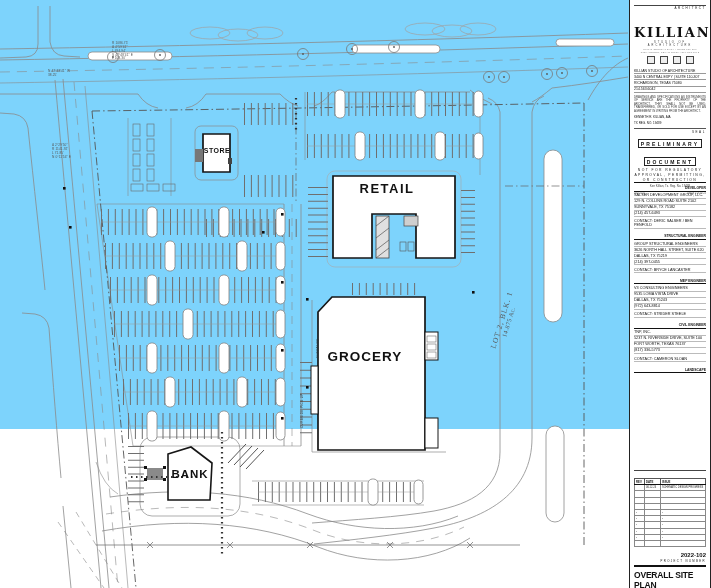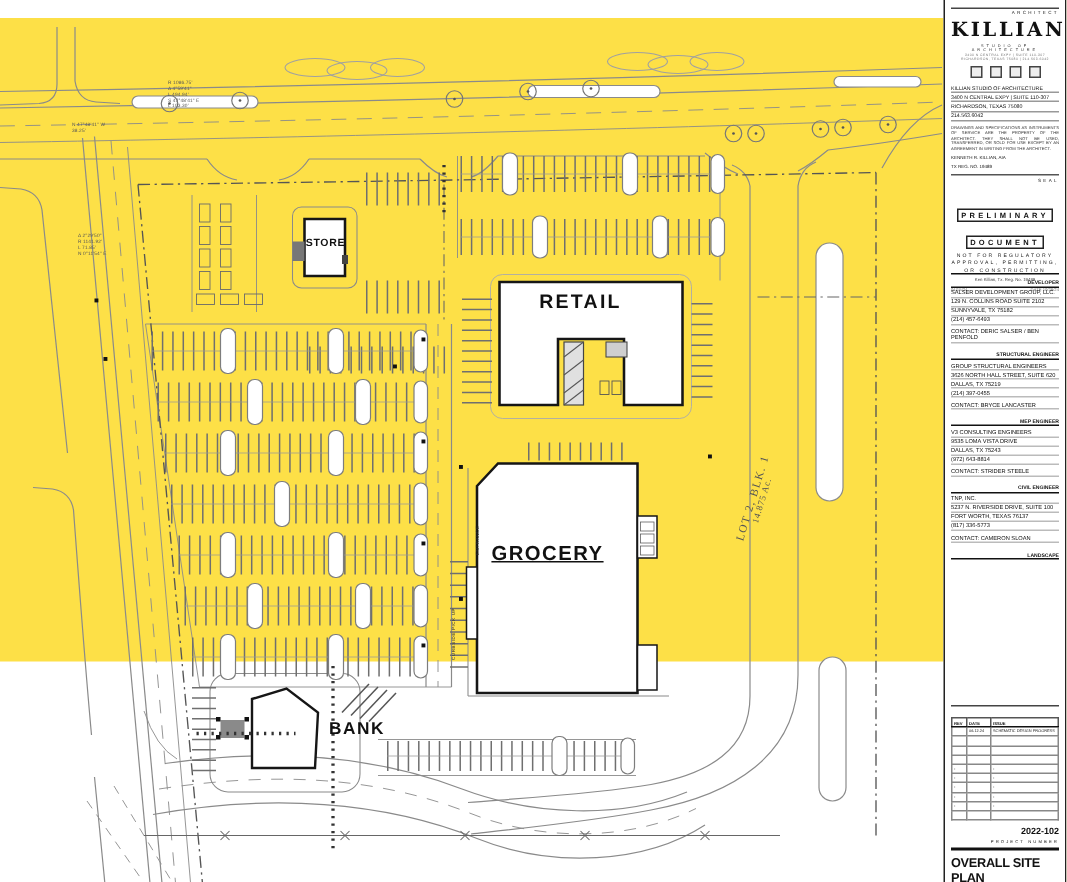--- a/index.html
+++ b/index.html
@@ -1,41 +1,41 @@
 <!DOCTYPE html>
 <html><head>
 <meta charset="utf-8">
 <style>
   html,body{margin:0;padding:0;background:#fff;}
   body{width:711px;height:588px;overflow:hidden;font-family:"Liberation Sans",sans-serif;}
   .sheet{position:relative;width:711px;height:588px;background:#fff;}
-  .plan{position:absolute;left:0;top:12px;width:629px;height:429px;background:#fde047;}
+  .plan{position:absolute;left:0;top:0;width:629px;height:429px;background:#7dd3fc;}
   .plan svg{position:absolute;left:0;top:0;}
   
   .lbl{position:absolute;color:#111;white-space:nowrap;}
   .lbl-store{font-size:7px;font-weight:bold;letter-spacing:.5px;}
   .lbl-retail{font-size:13px;font-weight:bold;letter-spacing:1.5px;}
-  .lbl-grocery{font-size:13.5px;font-weight:bold;letter-spacing:1px;text-decoration:underline;}
+  .lbl-grocery{font-size:13.5px;font-weight:bold;letter-spacing:1px;}
   .lbl-bank{font-size:11.5px;font-weight:600;letter-spacing:1px;}
   .lbl-lot{font-family:"Liberation Serif",serif;color:#555;text-align:center;}
   .lot-main{font-size:9.5px;letter-spacing:1px;}
   .lot-area{font-size:7px;letter-spacing:.5px;}
   .lbl-lot2{transform:rotate(-73deg);transform-origin:0 0;}
   .lbl-lot2 .lot-main{font-size:7.5px;}
   .lbl-lot2 .lot-area{font-size:6px;}
   .dim{position:absolute;font-size:3.2px;line-height:1.2;color:#555;letter-spacing:.1px;}
   .micro-rot{position:absolute;font-size:3px;color:#333;transform:rotate(-90deg);transform-origin:0 0;letter-spacing:.4px;}
   
   .tb{position:absolute;left:629px;top:0;width:82px;height:588px;box-sizing:border-box;background:#fff;
       border-left:1.2px solid #222;border-right:1px solid #222;color:#111;}
   .tb .sec{position:absolute;left:4px;right:4px;}
   .rule{border-top:.8px solid #444;}
   .rule-heavy{border-top:1.4px solid #111;}
   .tinylabel{font-size:3px;letter-spacing:1.6px;text-align:right;color:#222;}
-  .logo{font-family:"DejaVu Serif",serif;font-weight:bold;font-size:13px;letter-spacing:1.8px;text-align:center;margin-top:3px;}
+  .logo{font-family:"DejaVu Serif",serif;font-weight:bold;font-size:13px;letter-spacing:1.8px;text-align:center;margin-top:15px;}
   .logo-sub{font-size:2.6px;letter-spacing:2px;text-align:center;color:#333;margin-top:1px;}
   .microline{font-size:2.3px;text-align:center;color:#777;margin-top:1px;letter-spacing:.3px;}
   .badges{display:flex;justify-content:center;gap:5px;margin-top:3px;}
   .badge{width:6px;height:6px;border:.6px solid #444;background:#eee;}
   .firmblock{margin-top:4px;}
   .f-line{font-size:3.5px;border-bottom:.5px solid #999;padding:.6px 0;color:#111;}
   .disclaimer{font-size:2.8px;line-height:1.25;text-align:justify;color:#333;margin-top:3px;}
   .reg{font-size:3px;margin-top:2px;color:#111;}
   .seal-row{margin-top:3px;border-top:.7px solid #555;font-size:3px;letter-spacing:1.6px;text-align:right;padding-top:1px;}
   .prelim{text-align:center;}
@@ -317,21 +317,21 @@
       <g stroke="#333" stroke-width="2.2" stroke-dasharray="1.5 3.5" fill="none">
         <path d="M296,98 V132"></path>
           <path d="M222,432 V557"></path>
           <path d="M131,477 H197"></path>
       </g>
     </svg>
 
     <div class="lbl lbl-store" style="left:200px;top:147px;width:34px;text-align:center;">STORE</div>
     <div class="lbl lbl-retail" style="left:347px;top:181px;width:80px;text-align:center;">RETAIL</div>
     <div class="lbl lbl-grocery" style="left:322px;top:349px;width:86px;text-align:center;">GROCERY</div>
-    <div class="lbl lbl-bank" style="left:163px;top:468px;width:54px;text-align:center;padding-left:48px;">BANK</div>
+    <div class="lbl lbl-bank" style="left:163px;top:468px;width:54px;text-align:center;">BANK</div>
 
     <div class="lbl lbl-lot lbl-lot2" style="left:487px;top:352px;width:70px;">
       <div class="lot-main">LOT 2, BLK. 1</div>
       <div class="lot-area">14.875 Ac.</div>
     </div>
 
     <div class="dim" style="left:112px;top:42px;">
       <div>R 1086.75'</div>
         <div>Δ 4°59'41"</div>
       <div>L 494.94'</div>

